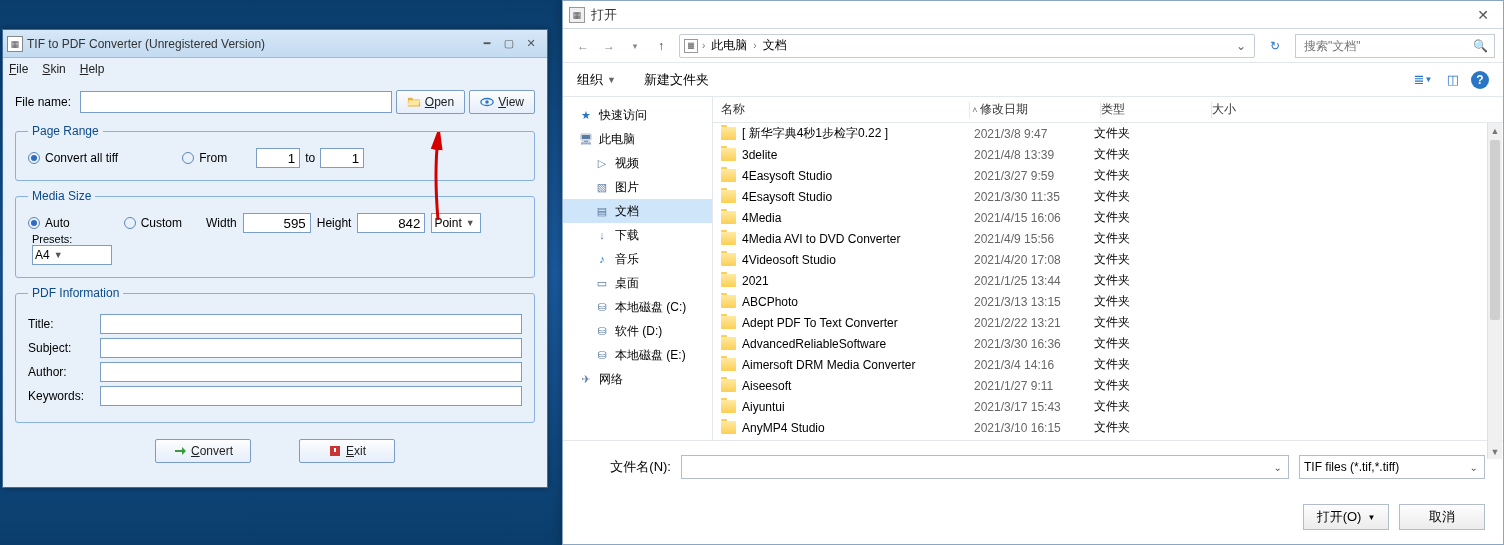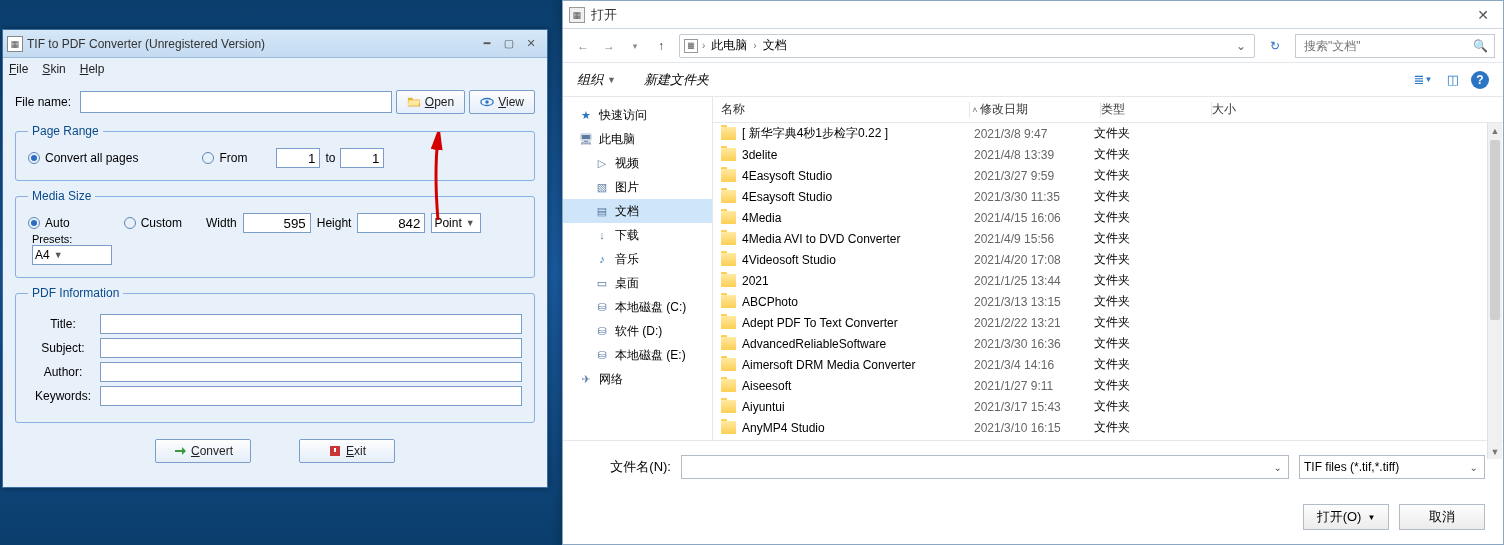--- a/index.html
+++ b/index.html
@@ -74,21 +74,21 @@
   .ps-row { display:flex; align-items:center; flex-wrap:wrap;}
   .ps-row .lbl2 { margin-right:6px; }
   .numbox2 { width:68px; height:20px; border:1px solid #7a9ec9; text-align:right;
     padding:0 4px; margin-right:6px;}
   .sel { height:20px; border:1px solid #7a9ec9; background:#fff; padding:0 2px;
     margin-right:6px; display:inline-flex; align-items:center;}
   .sel .sval { padding-right:4px;}
   .sel .caret { font-size:9px; color:#555;}
   .sel.w-point{ width:50px;} .sel.w-preset{width:80px;}
   .pdfinfo .irow { display:flex; align-items:center; margin:4px 0;}
-  .pdfinfo .ilbl { width:70px; text-align:center; margin-right:2px;}
+  .pdfinfo .ilbl { width:70px; text-align:left; margin-right:2px;}
   .pdfinfo input { flex:1; height:20px; border:1px solid #7a9ec9; padding:0 4px;}
   .bottom-btns { display:flex; justify-content:center; gap:48px; padding:8px 0 0 0;}
   .bottom-btns .btn { width:96px; justify-content:center;}
   
   .arrow { position:absolute; left:425px; top:102px; width:20px; height:90px;
     pointer-events:none;}
   .arrow svg { width:100%; height:100%;}
   
   .dlg {
     position:absolute; left:562px; top:0; width:942px; height:545px;
@@ -126,21 +126,21 @@
     display:inline-flex;align-items:center;justify-content:center;
     color:#2a76c5; cursor:pointer;}
   .search { width:200px; height:24px; border:1px solid #c4ccd6;
     display:flex; align-items:center; padding:0 6px;}
   .search input { border:none; outline:none; flex:1; font-size:12px;
     color:#999;}
   .search .sic { color:#666;}
   .toolbar { height:34px; display:flex; align-items:center; padding:0 14px;
     border-bottom:1px solid #e4e8ec;}
   .toolbar .titem { margin-right:28px; cursor:pointer; display:inline-flex;
-    align-items:center; font-size:13px;font-style:italic;}
+    align-items:center; font-size:13px;}
   .toolbar .tcaret{ font-size:9px; margin-left:4px; color:#666;}
   .toolbar .spacer { flex:1;}
   .toolbar .ticon { width:24px;height:24px; margin-left:6px;
     display:inline-flex;align-items:center;justify-content:center;
     color:#2a76c5; cursor:pointer; font-size:13px;}
   .toolbar .ticon.help { background:#2a76c5;color:#fff;border-radius:50%;
     width:18px;height:18px;font-size:12px;font-weight:bold;}
   .body { flex:1; display:flex; overflow:hidden;}
   .sidebar { width:150px; border-right:1px solid #e4e8ec; padding:6px 0;
     overflow:auto;}
@@ -235,21 +235,21 @@
         </span>
         <span><u>V</u>iew</span>
       </span>
     </div>
 
     <fieldset class="group">
       <legend>Page Range</legend>
       <div class="pr-row">
         <span class="radio checked">
           <span class="dot"></span>
-          <span>Convert all pages</span>
+          <span>Convert all tiff</span>
         </span>
         <span class="radio" style="margin-left:40px;">
           <span class="dot"></span>
           <span>From</span>
         </span>
         <input class="numbox" value="1" style="">
         <span>to</span>
         <input class="numbox" value="1" style="">
       </div>
     </fieldset>

